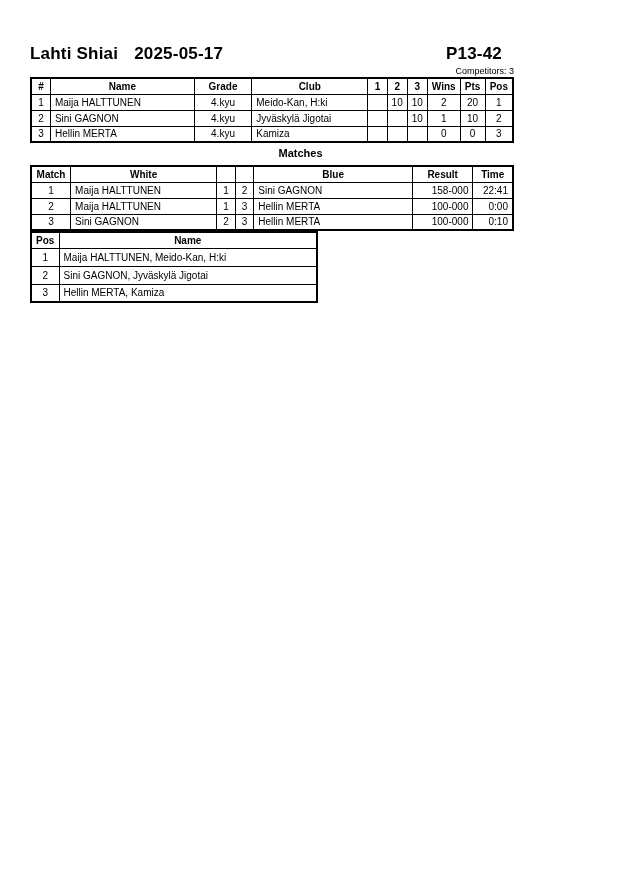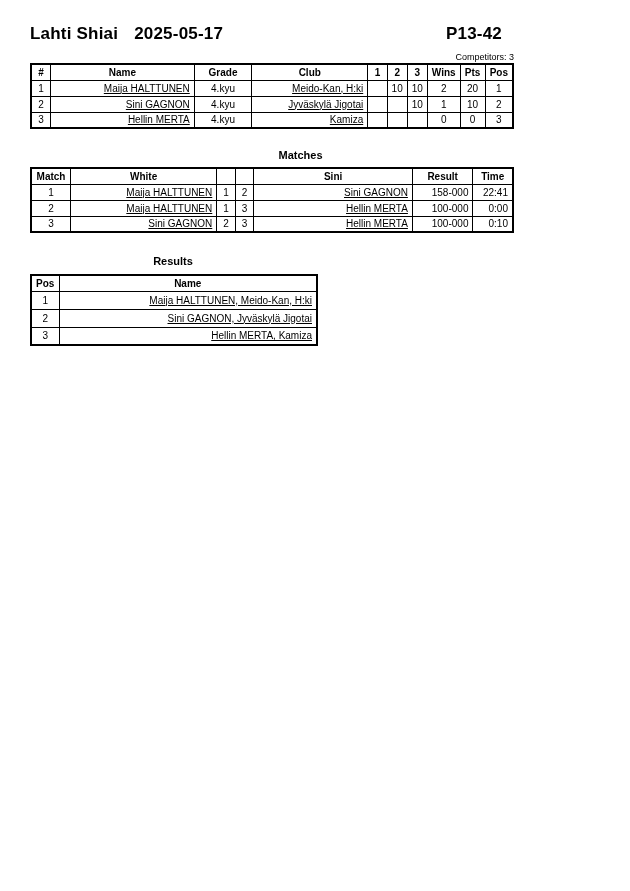--- a/index.html
+++ b/index.html
@@ -2,54 +2,54 @@
 <html><head>
 <meta charset="utf-8">
 <style>
   * { box-sizing: border-box; }
   html, body { margin: 0; padding: 0; background: #ffffff; }
   body {
     width: 630px; height: 891px;
     font-family: "Liberation Sans", sans-serif;
     color: #000;
   }
-  .page { position: relative; width: 544px; height: 891px; padding: 24px 30px 0 30px; overflow: hidden; }
+  .page { position: relative; width: 544px; height: 891px; padding: 44px 30px 0 30px; overflow: hidden; }
 
   .title-row {
     display: flex; align-items: baseline;
     font-weight: bold; font-size: 17px; letter-spacing: 0.2px;
     white-space: nowrap;
   }
   .title-row .seg { margin-right: 16px; }
   .title-row .category { margin-left: auto; margin-right: 12px; }
 
   .competitors-count {
-    text-align: right; font-size: 9px; margin-top: 8px; height: 11px;
+    text-align: right; font-size: 9px; margin-top: 2px; height: 11px;
   }
 
   .section-heading {
     font-weight: bold; font-size: 11px; text-align: center;
   }
   .heading-competitors { width: 412px; margin: 0 0 6px 0; }
-  .heading-matches     { width: 541px; margin: 20px 0 6px 0; }
+  .heading-matches     { width: 541px; margin: 4px 0 6px 0; }
   .heading-results     { width: 286px; margin: 22px 0 7px 0; }
 
   table.tbl {
     border-collapse: collapse; table-layout: fixed;
     font-size: 10px; border: 2px solid #000;
   }
   .tbl th, .tbl td {
     border: 1px solid #000;
     height: 16px;
     padding: 1px 4px;
     overflow: hidden; white-space: nowrap;
     font-weight: normal;
   }
   .tbl th { font-weight: bold; text-align: center; }
-  .left   { text-align: right; text-decoration: underline; }
+  .left   { text-align: left; }
   .center { text-align: center; }
   .right  { text-align: right; margin-top: 35px; }
   .sep-left { border-left: 2px solid #000; }
   .bold { font-weight: bold; }
   .results-tbl td { height: 18px; }
 </style>
 </head>
 <body>
 
 <div class="page">
@@ -138,21 +138,21 @@
       <col style="width:190px">
         <col style="width:66px">
         <col style="width:42px">
     </colgroup>
     <thead>
       <tr>
         <th>Match</th>
         <th>White</th>
         <th></th>
         <th></th>
-        <th>Sini</th>
+        <th>Blue</th>
         <th class="right">Result</th>
         <th class="right">Time</th>
       </tr>
     </thead>
     <tbody>
       <tr>
         <td class="center">1</td>
         <td class="left bold">Maija HALTTUNEN</td>
         <td class="center">1</td>
         <td class="center">2</td>
@@ -174,21 +174,20 @@
         <td class="left bold">Sini GAGNON</td>
         <td class="center">2</td>
         <td class="center">3</td>
         <td class="left">Hellin MERTA</td>
         <td class="right">100-000</td>
         <td class="right">0:10</td>
       </tr>
     </tbody>
   </table>
 
-  <div class="section-heading heading-results">Results</div>
   <table class="tbl results-tbl">
     <colgroup>
       <col style="width:28px">
         <col style="width:258px">
     </colgroup>
     <thead>
       <tr>
         <th>Pos</th>
         <th>Name</th>
       </tr>

